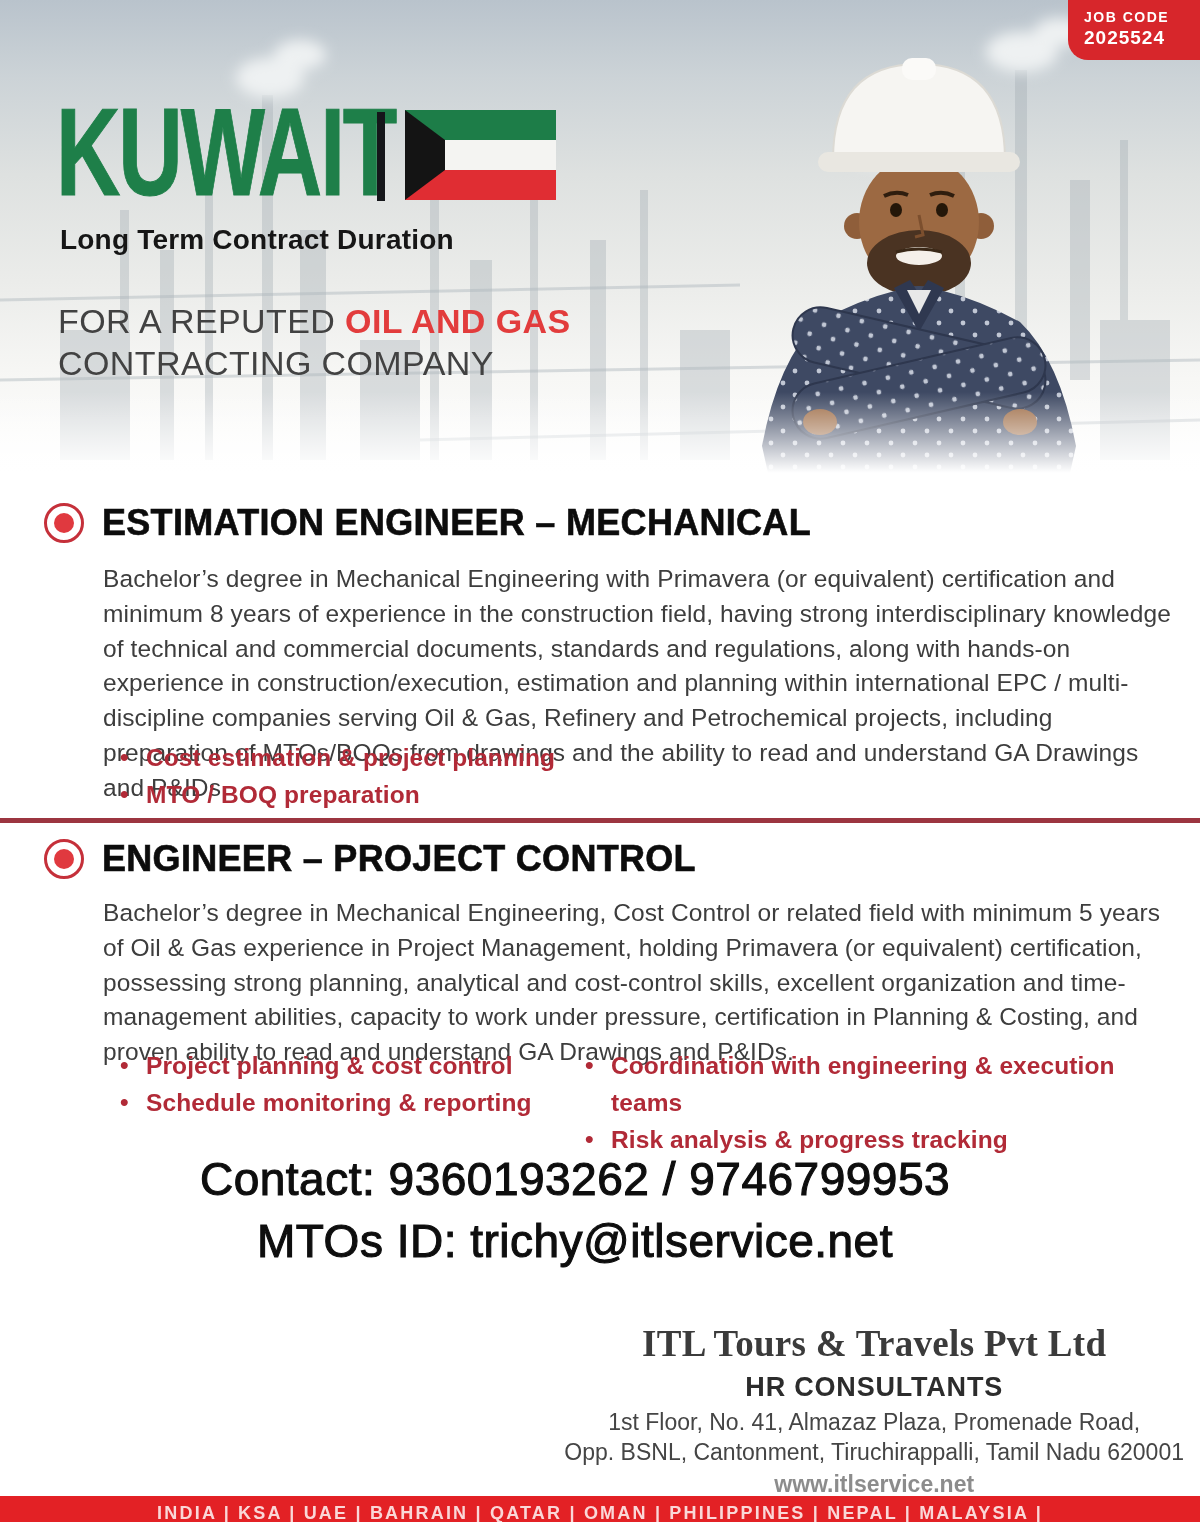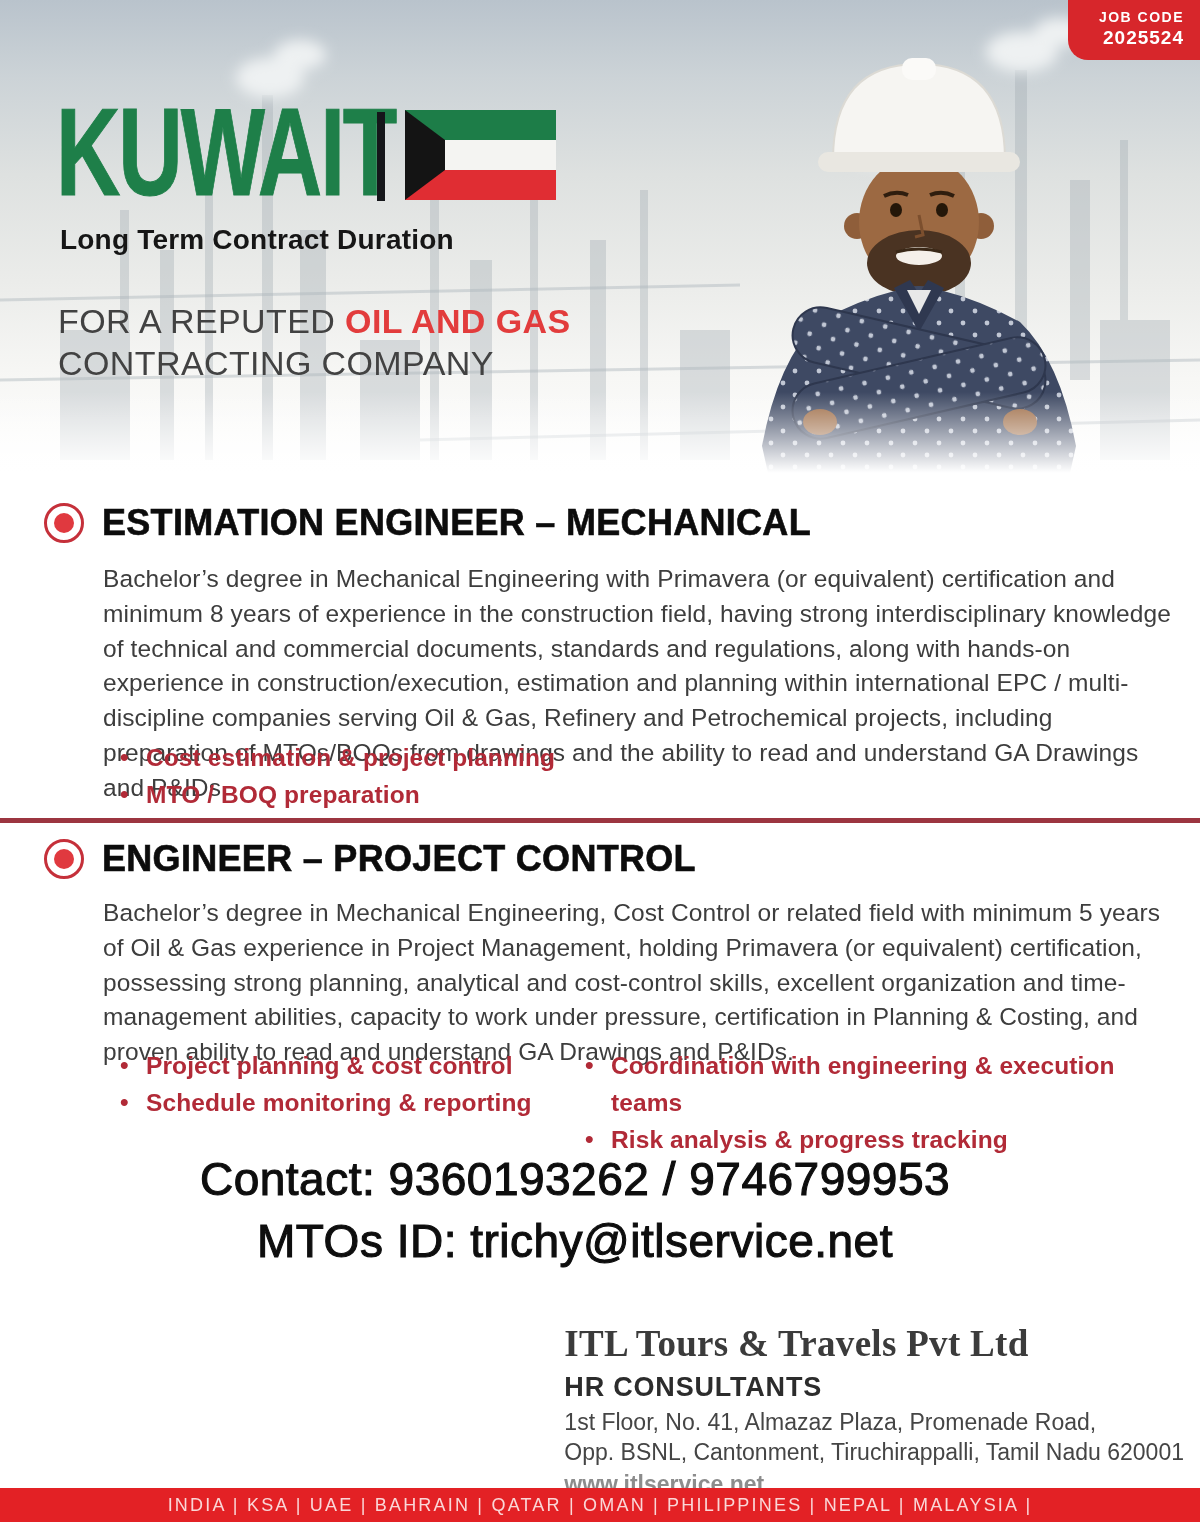--- a/index.html
+++ b/index.html
@@ -16,21 +16,21 @@
   }
   .header::after {
     content:""; position:absolute; left:0; right:0; bottom:-2px; height:95px;
     background:linear-gradient(180deg, rgba(255,255,255,0), #ffffff 85%);
   }
   .industry-bg { position:absolute; inset:0; }
   .worker { position:absolute; left:718px; top:30px; width:402px; height:452px; }
 
   .job-code-badge {
     position:absolute; top:0; right:0; min-width:132px;
-    background:#d7262b; color:#fff; text-align:right;
+    background:#d7262b; color:#fff; text-align:left;
     padding:9px 16px 11px; border-radius:0 0 0 20px; z-index:5;
   }
   .job-code-badge .lbl { font-size:14px; font-weight:700; letter-spacing:1.5px; }
   .job-code-badge .code { font-size:19px; font-weight:700; letter-spacing:1px; margin-top:2px; }
 
   .kuwait-title {
     position:absolute; left:56px; top:90px; z-index:4;
     font-size:124px; line-height:1; font-weight:700; color:#1e7f49;
     letter-spacing:-3px; transform:scaleX(0.72); transform-origin:left top;
     -webkit-text-stroke:1px #1e7f49;
@@ -92,34 +92,34 @@
 
   
   .contact-block {
     position:absolute; left:0; top:1152px; width:1150px; text-align:center;
     color:#0e0e0e; font-weight:400;
   }
   .contact-line { font-size:46px; line-height:1.2; -webkit-text-stroke:1.1px #0e0e0e; letter-spacing:0.5px; }
   .contact-line + .contact-line { margin-top:7px; }
 
   
-  .footer-block { position:absolute; right:16px; top:1322px; text-align:left; }
+  .footer-block { position:absolute; right:16px; top:1322px; text-align:center; }
   .footer-company {
     font-family:"Liberation Serif", serif; font-size:37px; font-weight:700; color:#3b3b3b;
     letter-spacing:0.3px;
   }
   .footer-division { font-size:27px; font-weight:700; color:#2c2c2c; margin-top:7px; letter-spacing:0.8px; }
   .footer-address { font-size:23px; color:#454545; line-height:1.3; margin-top:5px; font-weight:400; }
   .footer-website { font-size:23px; color:#8c8c8c; font-weight:700; margin-top:3px; }
 
   
   .countries-bar {
-    position:absolute; left:0; bottom:0; width:1200px; height:34px;
+    position:absolute; left:0; bottom:0; width:1200px; height:26px;
     background:#e32125; color:rgba(255,255,255,0.82);
-    font-size:18px; font-weight:400; letter-spacing:2.2px;
+    font-size:18px; font-weight:700; letter-spacing:2.2px;
     text-align:center; line-height:34px;
   }
 </style>
 </head>
 <body>
 
 <div class="poster">
 
   <div class="header">
 

